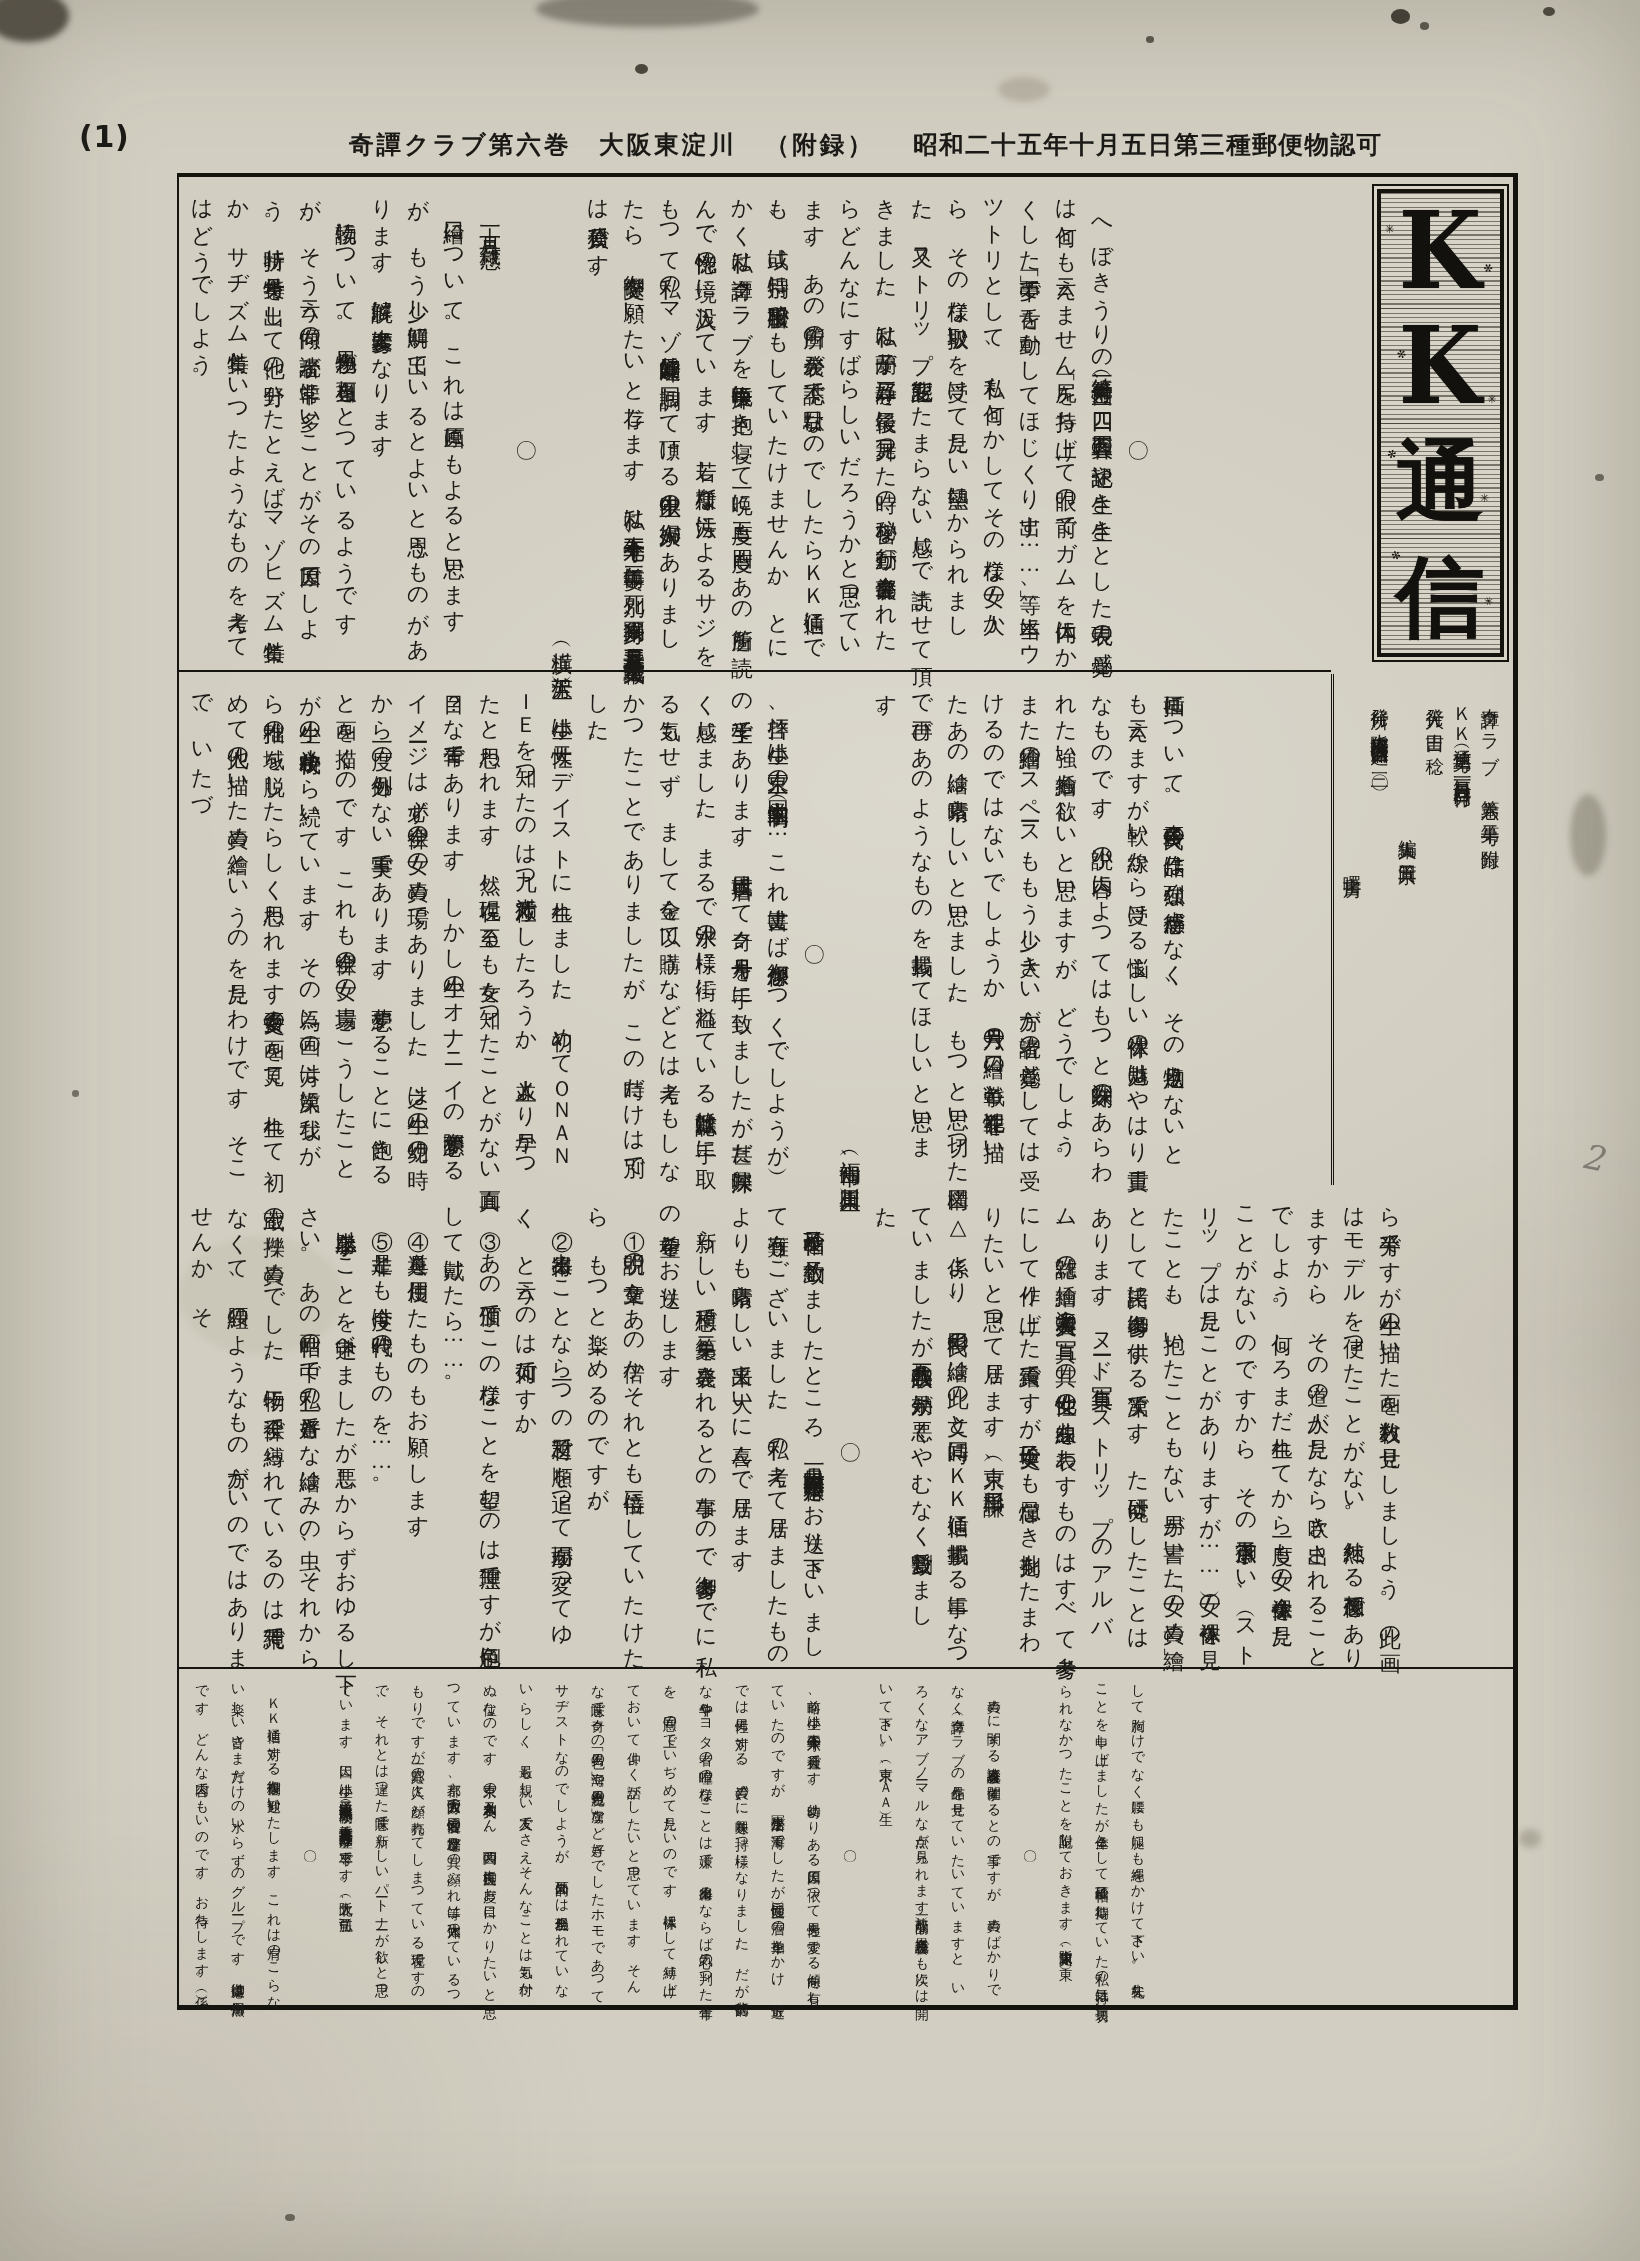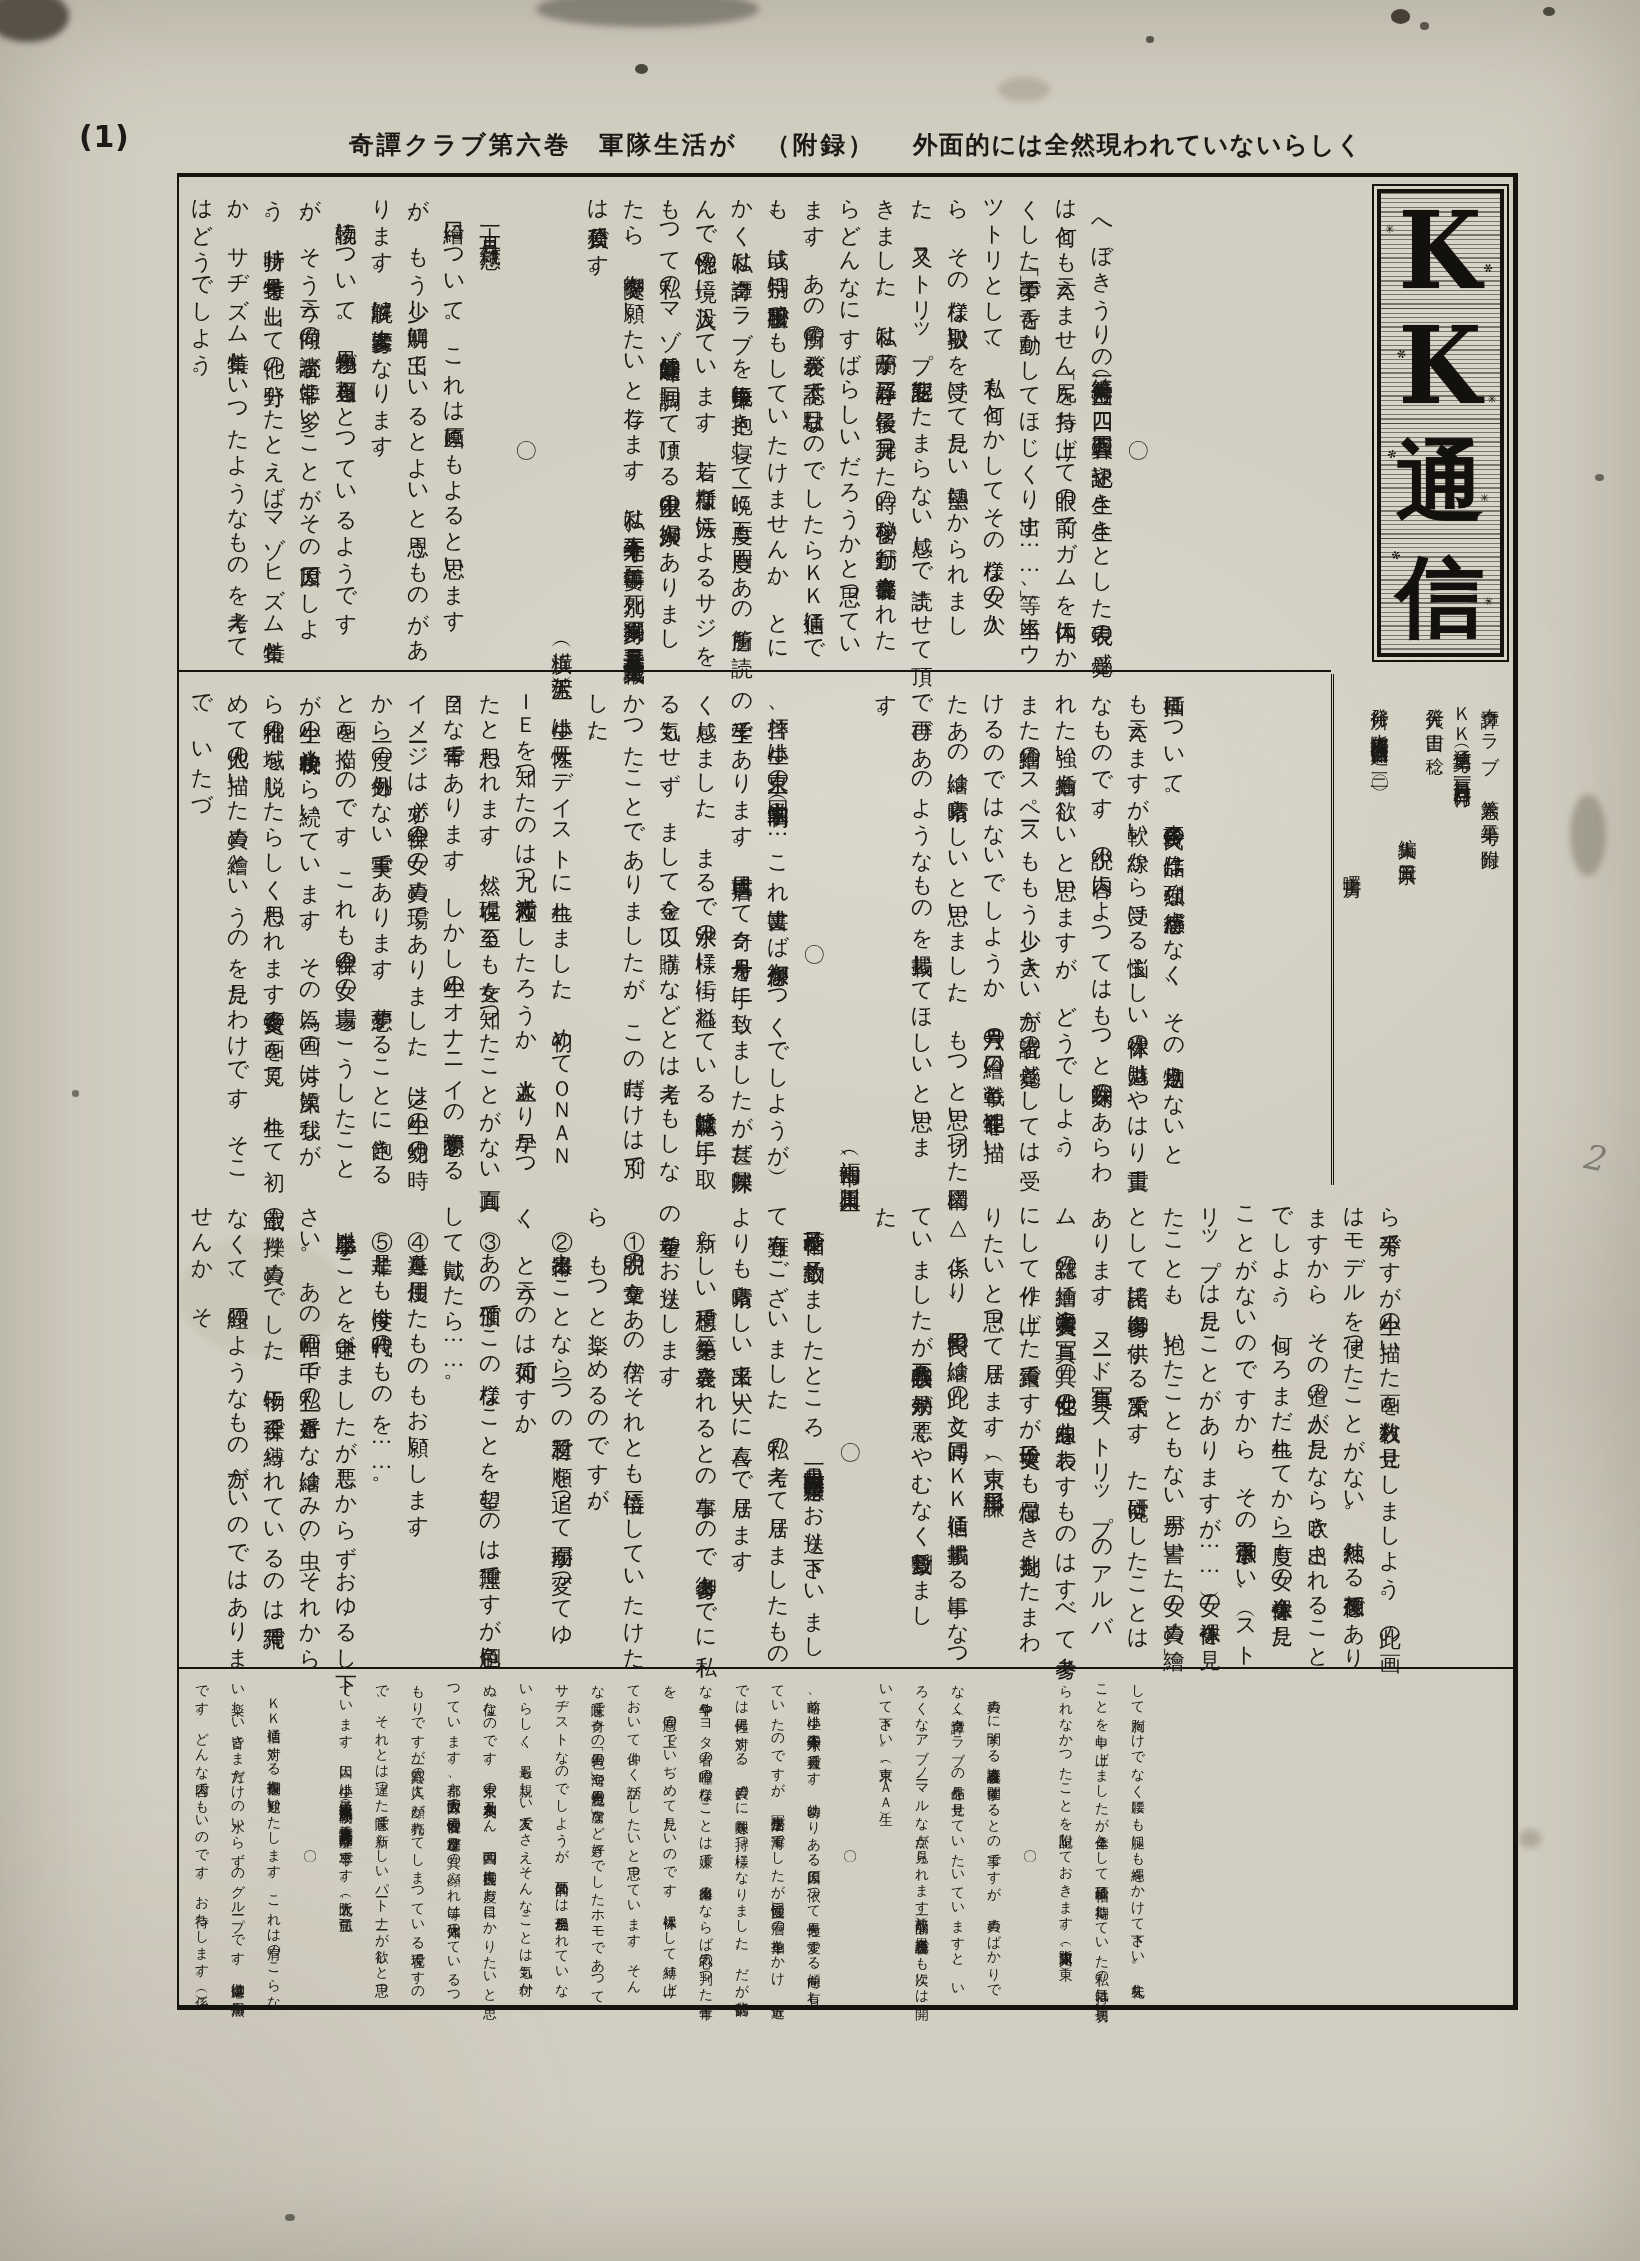--- a/index.html
+++ b/index.html
@@ -80,22 +80,22 @@
   
   .spot{position:absolute;border-radius:50%;background:#2a251d;pointer-events:none;}
   .smudge{position:absolute;border-radius:50%;pointer-events:none;filter:blur(3px);}
   .scribble{position:absolute;left:1585px;top:1138px;color:rgba(70,66,60,.55);
     font-size:34px;font-family:"DejaVu Serif",serif;font-style:italic;transform:rotate(12deg);}
 </style>
 </head>
 <body>
 
 <div class="pagenum">(1)</div>
-<div class="hdr hdr-left">奇譚クラブ第六巻　軍隊生活が　（附録）</div>
-<div class="hdr hdr-right">外面的には全然現われていないらしく</div>
+<div class="hdr hdr-left">奇譚クラブ第六巻　大阪東淀川　（附録）</div>
+<div class="hdr hdr-right">昭和二十五年十月五日第三種郵便物認可</div>
 
 <div class="frame">
 
   <div class="upper">
     <div class="upper-left">
       <div class="band band1">
         <div class="band-text vtext">
             <p class="marker">〇</p>
             <p class="pi">へぼきうりの続篇（十一月号）四三、四四、四五各頁の記述や生き生きとした表現の感覚は何とも云えません「尻を持ち上げて眼の前でガムを体内にかくした」「夢中で舌を動かしてほじくり出す……」等、本当にウツトリとして、私も何とかしてその様な女の人から、その様な取扱いを受けて見たい熱望にかられました。又ストリップ変態記もたまらない感じで読ませて頂きました。私は蘭子が三好静二を最後に見舞つた時の秘密な行動が全部発表されたらどんなにすばらしいだろうかと思つています。あの箇所の発表が本誌で駄目なのでしたらＫＫ通信にでも、或は特別に秘密出版でもしていたゞけませんか。とにかく私は奇譚クラブを毎晩床中に抱き寝して一晩に三度も四度もあの箇所を読んで恍惚の境に没入しています。若し斯様な方法によるサジをもつて私のマゾ的愛好趣味に同調して頂ける中年以上の御婦人がありましたら、御交際を願いたいと存じます。私は本年五十七才、三年前妻に死別、爾来獨身、身長五尺三寸五分体重十七貫職業は公務員です。</p>
             <p class="sig">（横浜　芳沢生）</p>

